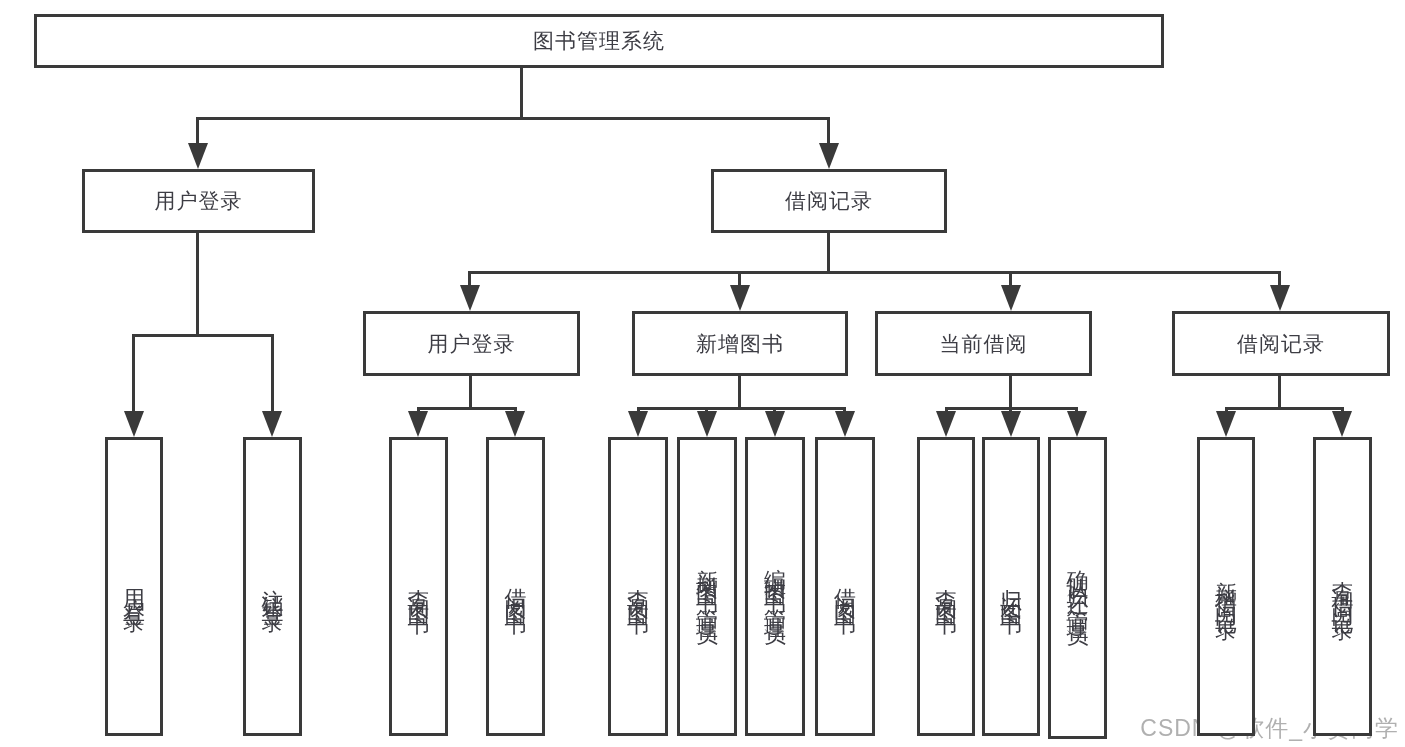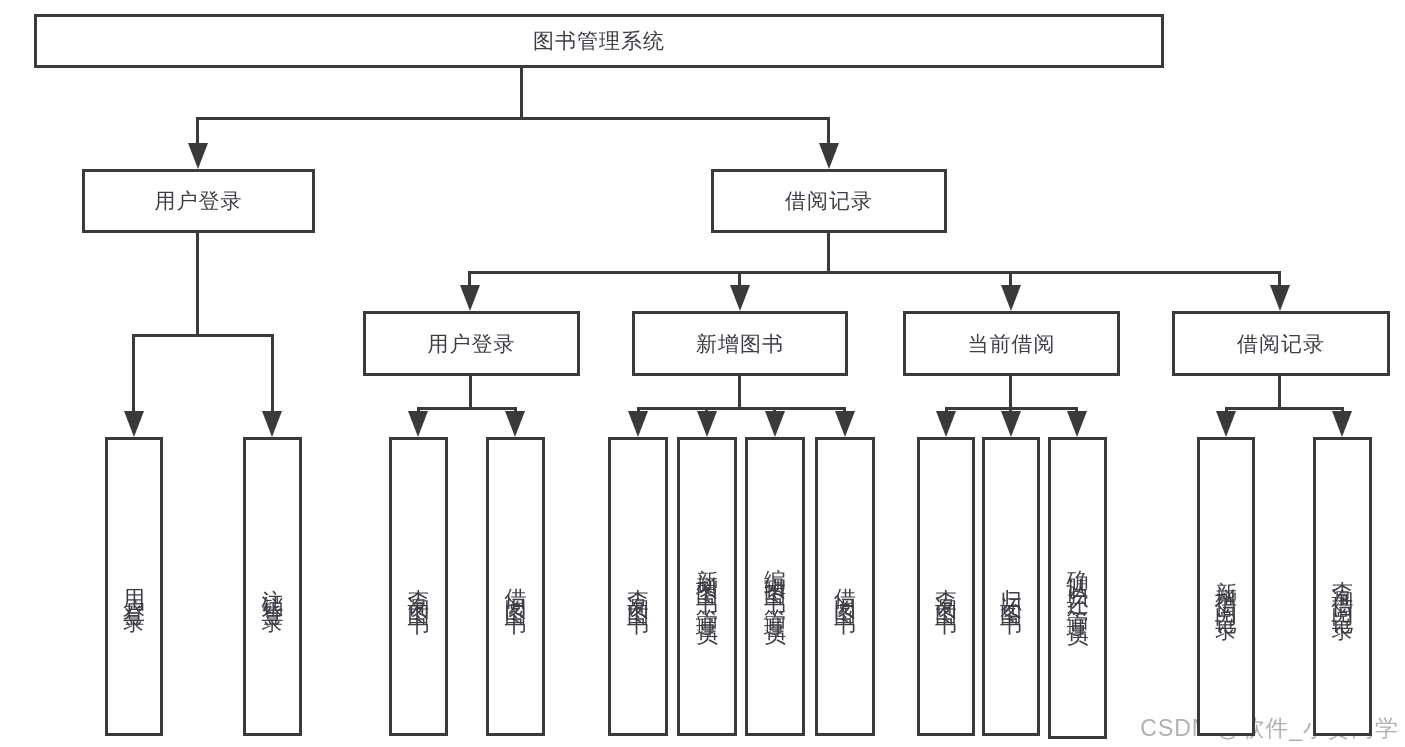--- a/index.html
+++ b/index.html
@@ -51,21 +51,21 @@
 
 <div class="canvas">
 
   <div class="box hbox" style="left:34px;top:14px;width:1130px;height:54px;">图书管理系统</div>
 
   <div class="box hbox" style="left:82px;top:169px;width:233px;height:64px;">用户登录</div>
   <div class="box hbox" style="left:711px;top:169px;width:236px;height:64px;">借阅记录</div>
 
   <div class="box hbox" style="left:363px;top:311px;width:217px;height:65px;">用户登录</div>
   <div class="box hbox" style="left:632px;top:311px;width:216px;height:65px;">新增图书</div>
-  <div class="box hbox" style="left:903px;top:311px;width:217px;height:65px;">当前借阅</div>
+  <div class="box hbox" style="left:875px;top:311px;width:217px;height:65px;">当前借阅</div>
   <div class="box hbox" style="left:1172px;top:311px;width:218px;height:65px;">借阅记录</div>
 
   <div class="box vbox" style="left:105px;top:437px;width:58px;height:299px;">用户登录</div>
   <div class="box vbox" style="left:243px;top:437px;width:59px;height:299px;">注销登录</div>
 
   <div class="box vbox" style="left:389px;top:437px;width:59px;height:299px;">查询图书</div>
   <div class="box vbox" style="left:486px;top:437px;width:59px;height:299px;">借阅图书</div>
 
   <div class="box vbox" style="left:608px;top:437px;width:60px;height:299px;">查询图书</div>
   <div class="box vbox" style="left:677px;top:437px;width:60px;height:299px;">新增图书（管理员）</div>

